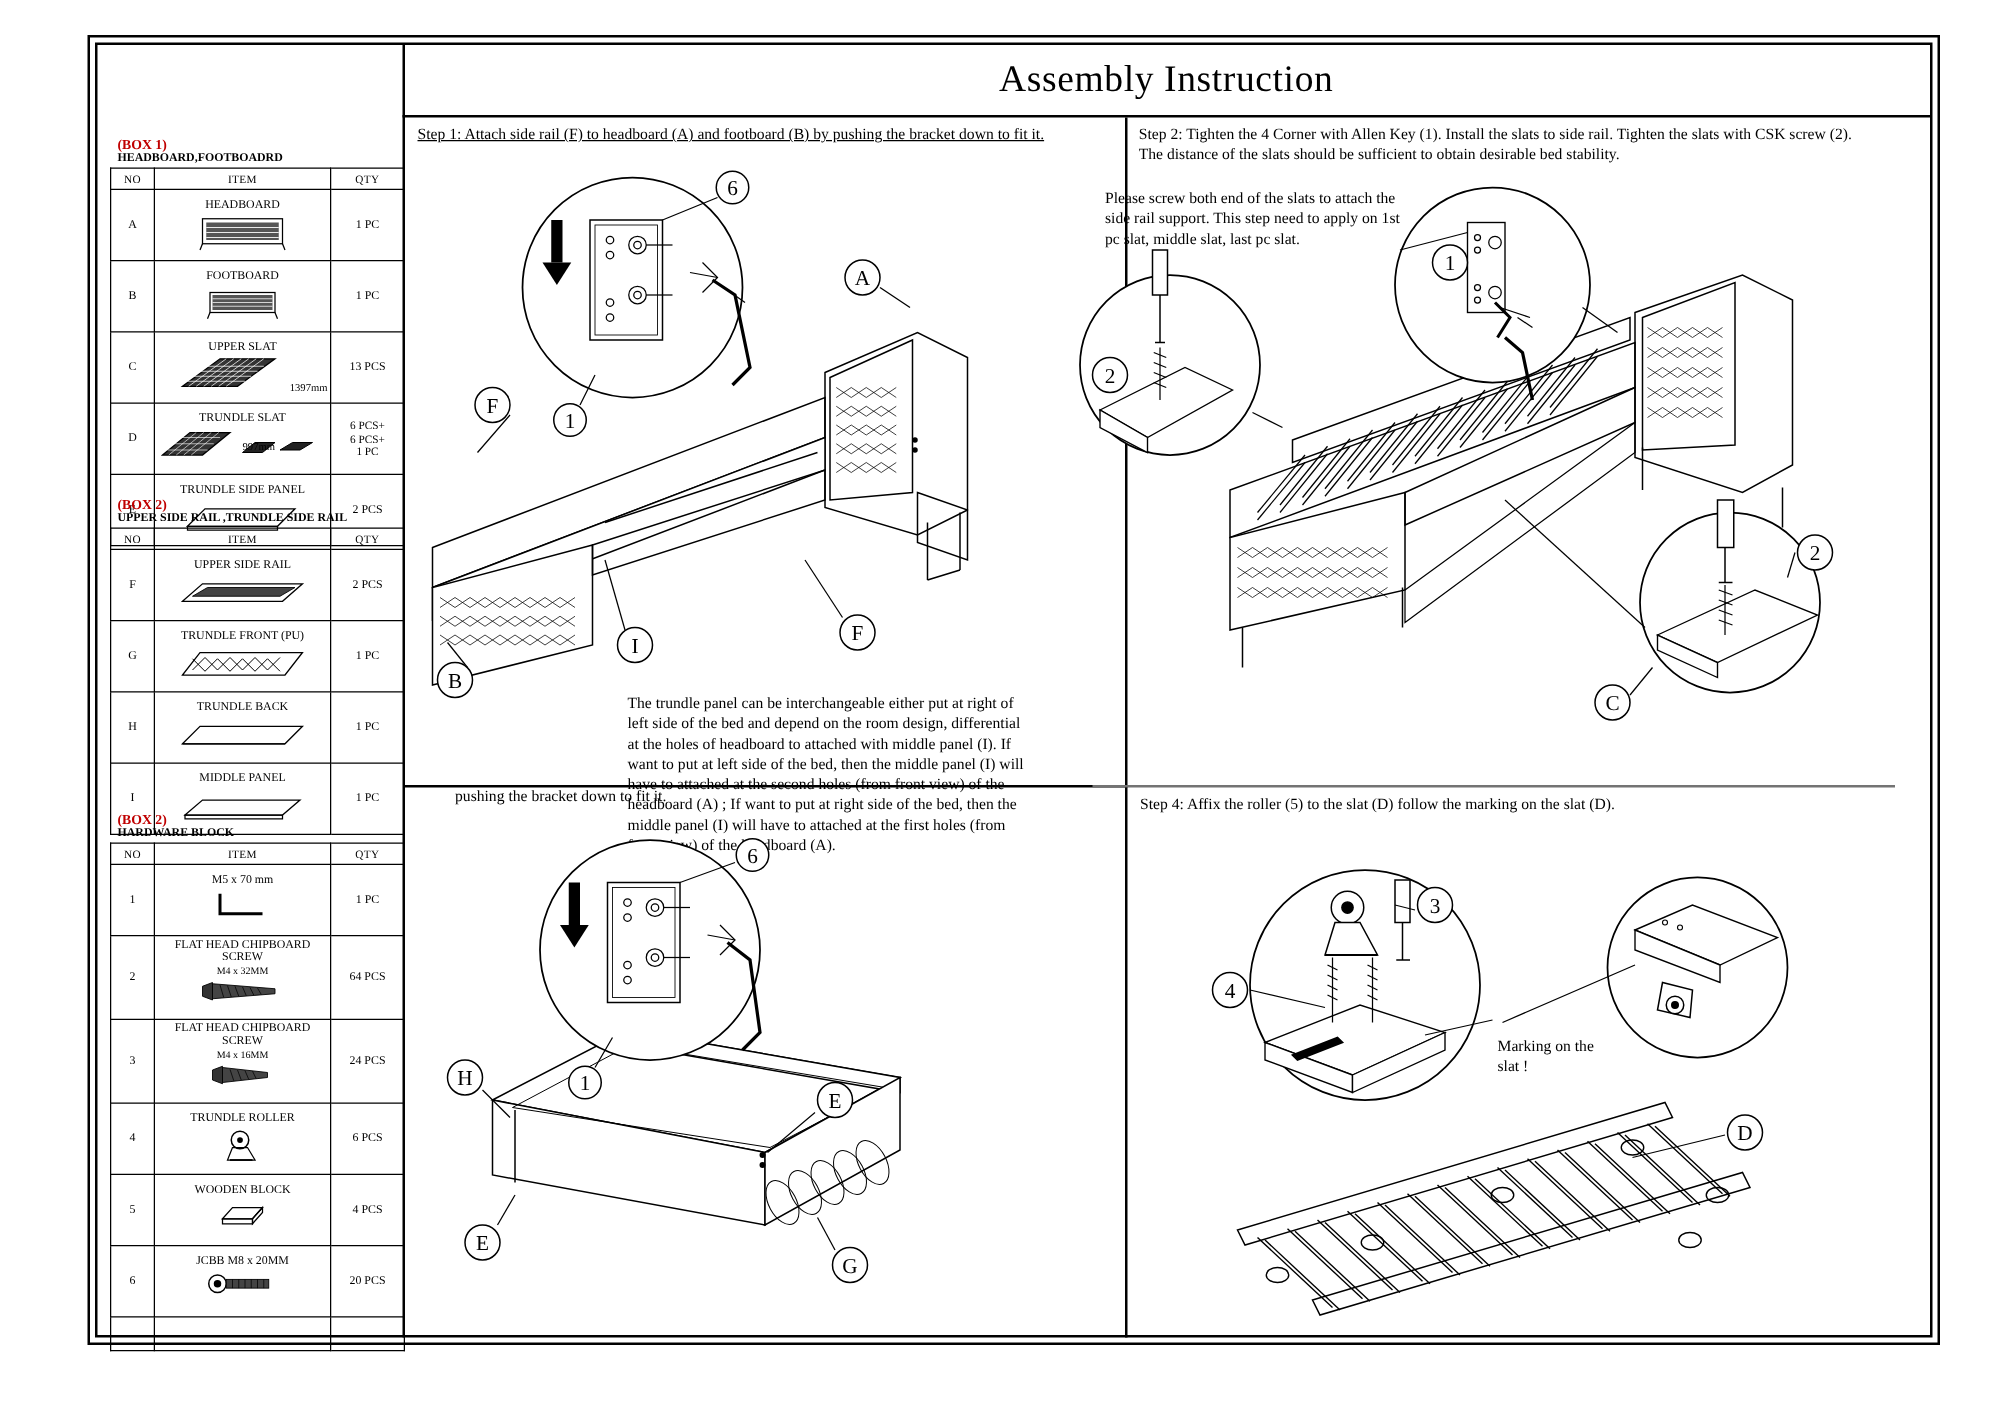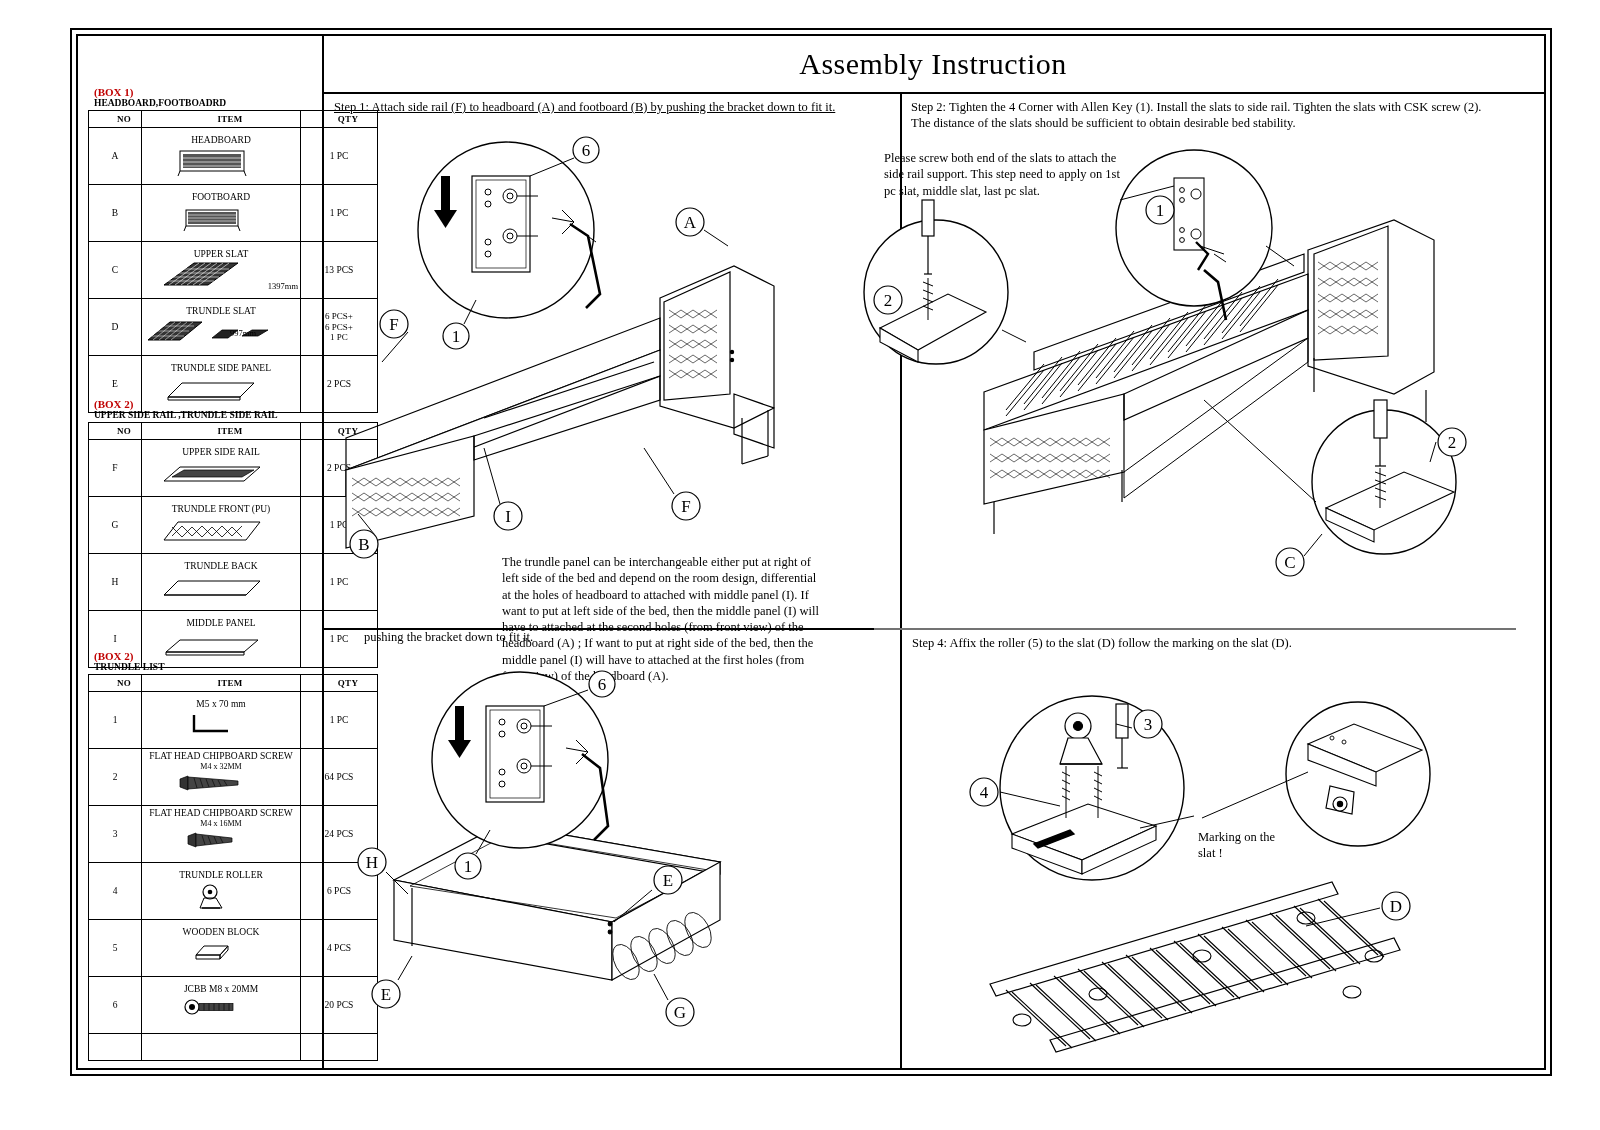--- a/index.html
+++ b/index.html
@@ -96,21 +96,21 @@
     width: 232px;
     table-layout: fixed;
   }
   table.parts td, table.parts th {
     border: 1px solid #000;
     font-size: 9.5px;
     text-align: center;
     vertical-align: middle;
     padding: 0;
   }
-  table.parts th { font-weight: bold; height: 16px; font-size: 9px; letter-spacing: .3px; padding-left: 18px; }
+  table.parts th { font-weight: normal; height: 16px; font-size: 9px; letter-spacing: .3px; }
   .col-no { width: 34px; }
   .col-item { width: 140px; }
   .col-qty { width: 58px; }
   .item-cell { height: 56px; position: relative; }
   .item-name {
     display: block;
     font-size: 9.5px;
     padding-top: 2px;
     line-height: 1.1;
   }
@@ -135,21 +135,21 @@
 <div class="page">
 
   <div class="border-outer"></div>
   <div class="border-inner"></div>
   <div class="vdiv"></div>
 
   <div class="title-band">
     <div class="title">Assembly Instruction</div>
   </div>
 
-  <div class="boxgroup" style="top:84px;">
+  <div class="boxgroup" style="top:108px;">
     <div class="boxlabel">(BOX 1)</div>
     <div class="boxsub">HEADBOARD,FOOTBOADRD</div>
     <table class="parts">
       <tbody>
           <tr>
         <th class="col-no">NO</th>
         <th class="col-item">ITEM</th>
         <th class="col-qty">QTY</th>
       </tr>
 
@@ -327,21 +327,21 @@
           </div>
         </td>
         <td>1 PC</td>
       </tr>
     </tbody>
       </table>
   </div>
 
   <div class="boxgroup" style="top:648px;">
     <div class="boxlabel">(BOX 2)</div>
-    <div class="boxsub">TRUNDLE LIST</div>
+    <div class="boxsub">HARDWARE BLOCK</div>
     <table class="parts">
       <tbody>
           <tr>
         <th class="col-no">NO</th>
         <th class="col-item">ITEM</th>
         <th class="col-qty">QTY</th>
       </tr>
       <tr>
         <td>1</td>
         <td class="item-cell">

